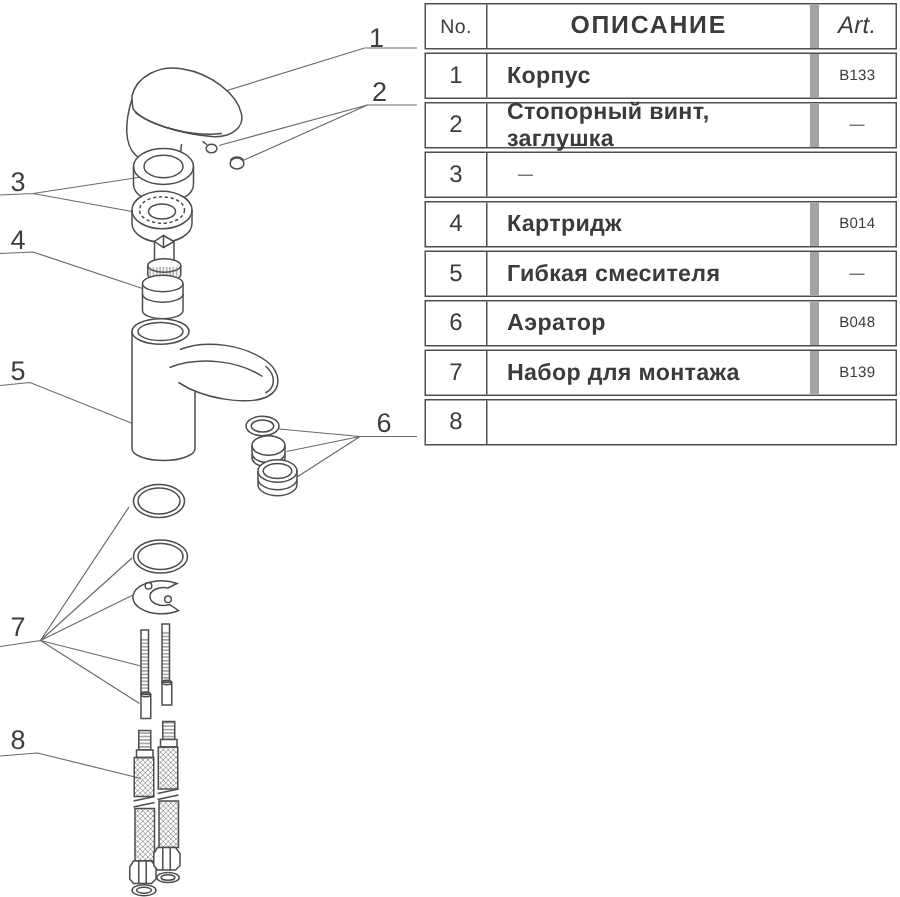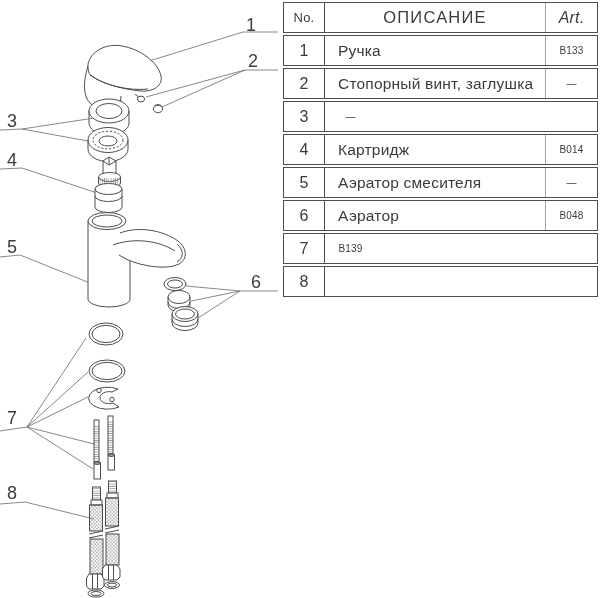--- a/index.html
+++ b/index.html
@@ -7,21 +7,21 @@
          font-family:"Liberation Sans", sans-serif;color:#3b3b3b;}
   svg{position:absolute;left:0;top:0;}
   .callout-num{font-family:"Liberation Sans", sans-serif;font-size:18px;fill:#3d3d3d;stroke:none;}
   
   .parts-table{position:absolute;left:283px;top:2px;width:343px;}
   .t-row{display:flex;box-sizing:border-box;width:315px;height:31px;border:1px solid #4e4e4e;
          margin-bottom:2px;align-items:stretch;background:#fff;}
   .t-cell{box-sizing:border-box;display:flex;align-items:center;font-size:15.5px;
           letter-spacing:0.2px;color:#3b3b3b;}
   .c-no{width:41px;justify-content:center;border-right:1px solid #4e4e4e;font-size:16px;}
-  .c-desc{width:221px;padding-left:13px;border-right:1px solid #a3a3a3;}
+  .c-desc{width:221px;padding-left:13px;border-right:6px solid #a3a3a3;font-weight:bold;}
   .c-art{width:51px;justify-content:center;font-size:10px;}
   .t-head .c-no{font-size:13px;}
   .t-head .c-desc{justify-content:center;padding-left:0;font-size:16.5px;letter-spacing:1.2px;}
   .t-head .c-art{font-size:16px;font-style:italic;}
 </style>
 </head>
 <body>
 
 <div class="stage">
 
@@ -159,49 +159,50 @@
   </svg>
 
   <div class="parts-table">
     <div class="t-row t-head">
       <div class="t-cell c-no">No.</div>
       <div class="t-cell c-desc">ОПИСАНИЕ</div>
       <div class="t-cell c-art">Art.</div>
     </div>
     <div class="t-row">
       <div class="t-cell c-no">1</div>
-      <div class="t-cell c-desc">Ручка</div>
+      <div class="t-cell c-desc">Корпус</div>
       <div class="t-cell c-art">B133</div>
     </div>
     <div class="t-row">
       <div class="t-cell c-no">2</div>
       <div class="t-cell c-desc">Стопорный винт, заглушка</div>
       <div class="t-cell c-art">—</div>
     </div>
     <div class="t-row">
       <div class="t-cell c-no">3</div>
       <div class="t-cell c-art">—</div>
     </div>
     <div class="t-row">
       <div class="t-cell c-no">4</div>
       <div class="t-cell c-desc">Картридж</div>
       <div class="t-cell c-art">B014</div>
     </div>
     <div class="t-row">
       <div class="t-cell c-no">5</div>
-      <div class="t-cell c-desc">Аэратор смесителя</div>
+      <div class="t-cell c-desc">Гибкая смесителя</div>
       <div class="t-cell c-art">—</div>
     </div>
     <div class="t-row">
       <div class="t-cell c-no">6</div>
       <div class="t-cell c-desc">Аэратор</div>
       <div class="t-cell c-art">B048</div>
     </div>
     <div class="t-row">
       <div class="t-cell c-no">7</div>
+      <div class="t-cell c-desc">Набор для монтажа</div>
       <div class="t-cell c-art">B139</div>
     </div>
     <div class="t-row">
       <div class="t-cell c-no">8</div>
     </div>
   </div>
 
 </div>
 
 </body></html>

